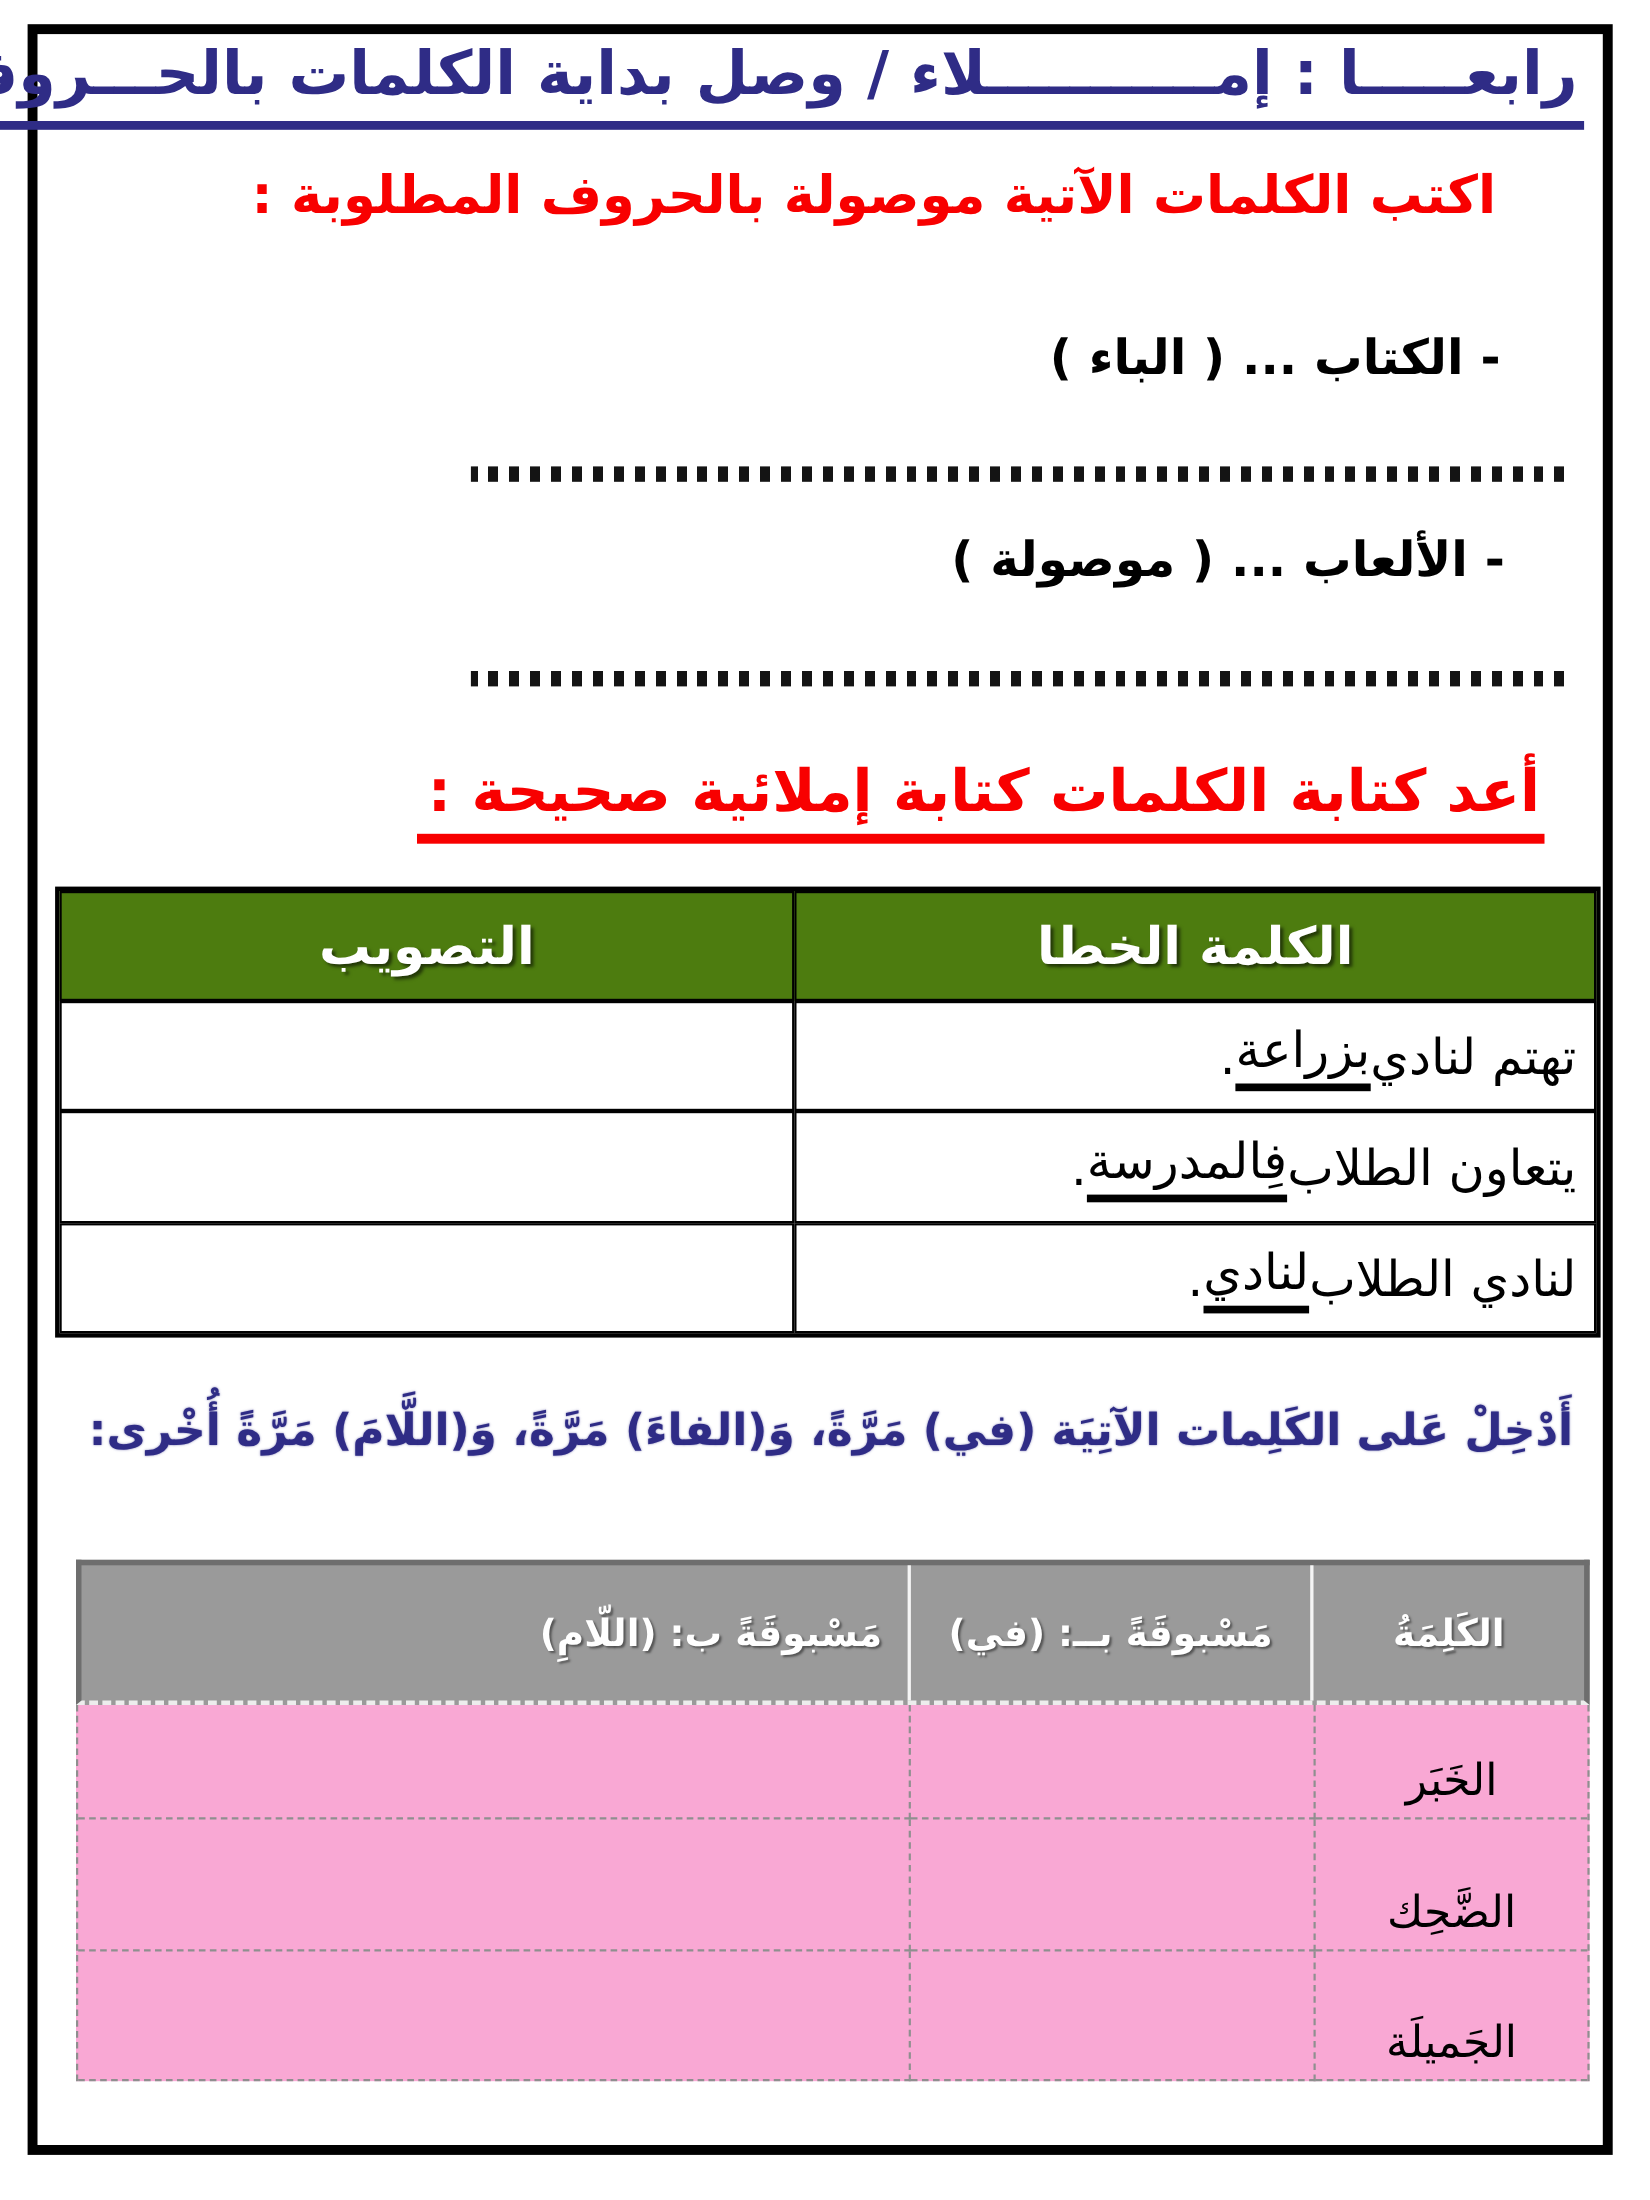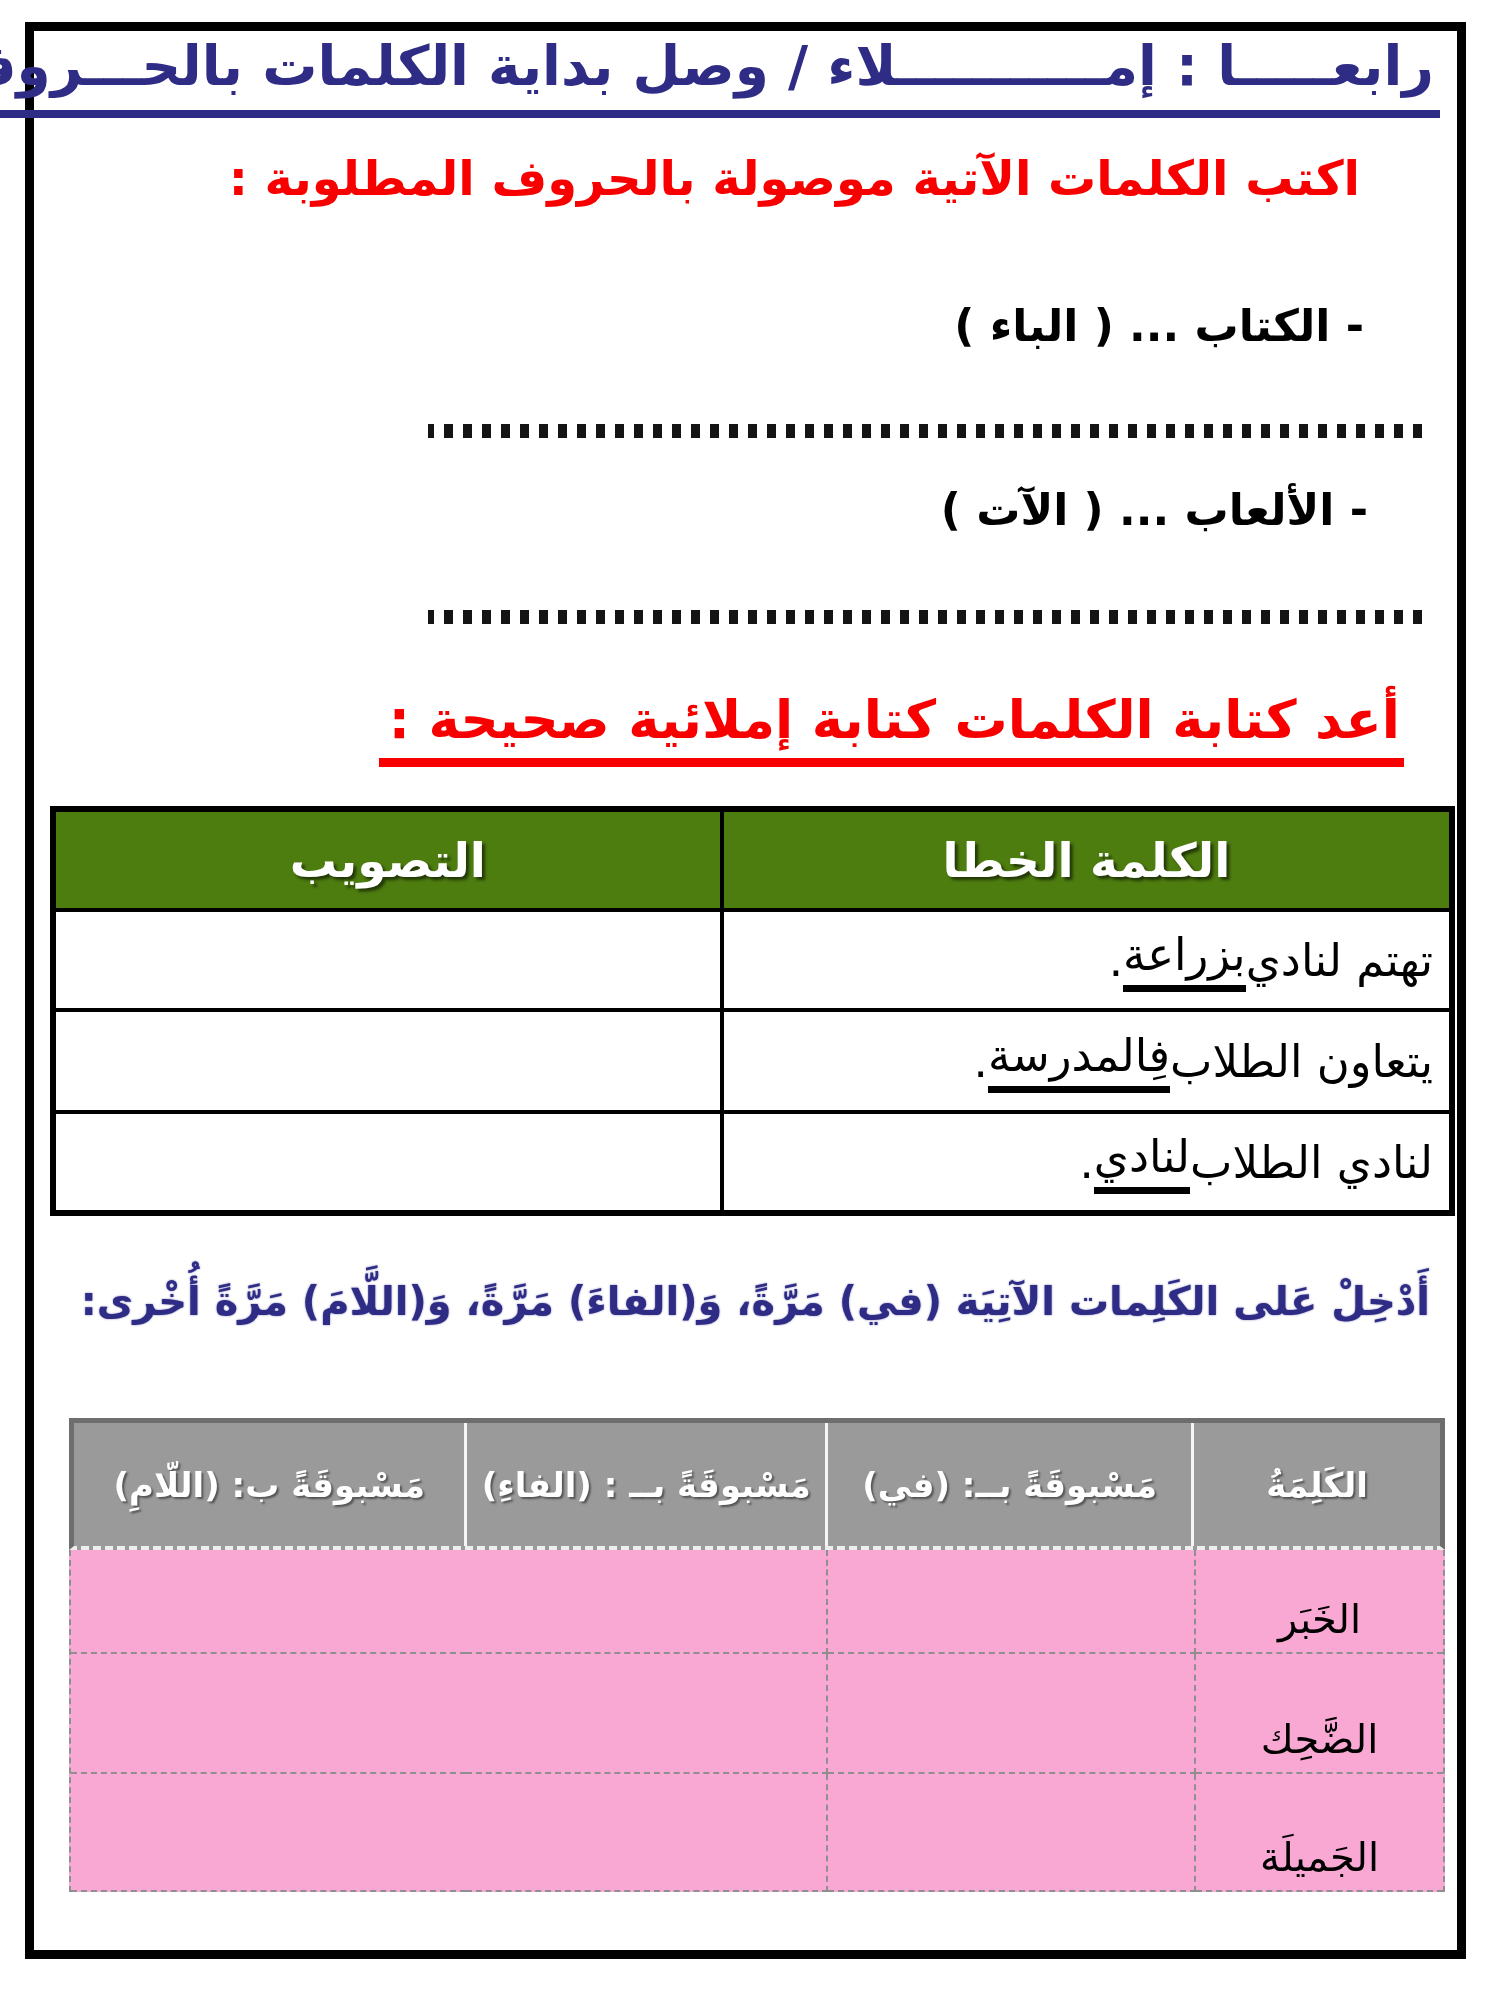--- a/index.html
+++ b/index.html
@@ -155,21 +155,21 @@
 
 <div class="page-frame"></div>
 
 <div class="abs main-title">رابعـــــا : إمـــــــــــلاء / وصل بداية الكلمات بالحـــروف</div>
 
 <div class="abs red-instr1">اكتب الكلمات الآتية موصولة بالحروف المطلوبة :</div>
 
 <div class="abs bullet bullet1">- الكتاب ... ( الباء )</div>
 <div class="abs dotted-line dotted1"></div>
 
-<div class="abs bullet bullet2">- الألعاب ... ( الآت )</div>
+<div class="abs bullet bullet2">- الألعاب ... ( موصولة )</div>
 <div class="abs dotted-line dotted2"></div>
 
 <div class="abs red-instr2">أعد كتابة الكلمات كتابة إملائية صحيحة :</div>
 
 <div class="abs mtable">
   <div class="m-head">الكلمة الخطا</div>
   <div class="m-head">التصويب</div>
 
   <div class="m-sentence">
       <span>تهتم لنادي </span>
@@ -192,21 +192,20 @@
     </div>
   <div></div>
 </div>
 
 <div class="abs blue-instr">أَدْخِلْ عَلى الكَلِمات الآتِيَة (في) مَرَّةً، وَ(الفاءَ) مَرَّةً، وَ(اللَّامَ) مَرَّةً أُخْرى:</div>
 
 <div class="abs btable">
   <div class="bt-header">
     <div>الكَلِمَةُ</div>
     <div class="sep">مَسْبوقَةً بــ: (في)</div>
-    <div class="sep">مَسْبوقَةً بــ : (الفاءِ)</div>
     <div class="sep">مَسْبوقَةً ب: (اللّامِ)</div>
   </div>
   <div class="bt-body">
     <div class="bt-word">الخَبَر</div>
     <div class="sep"></div>
     <div class="sep"></div>
     <div></div>
 
     <div class="bt-word">الضَّحِك</div>
     <div class="sep"></div>

